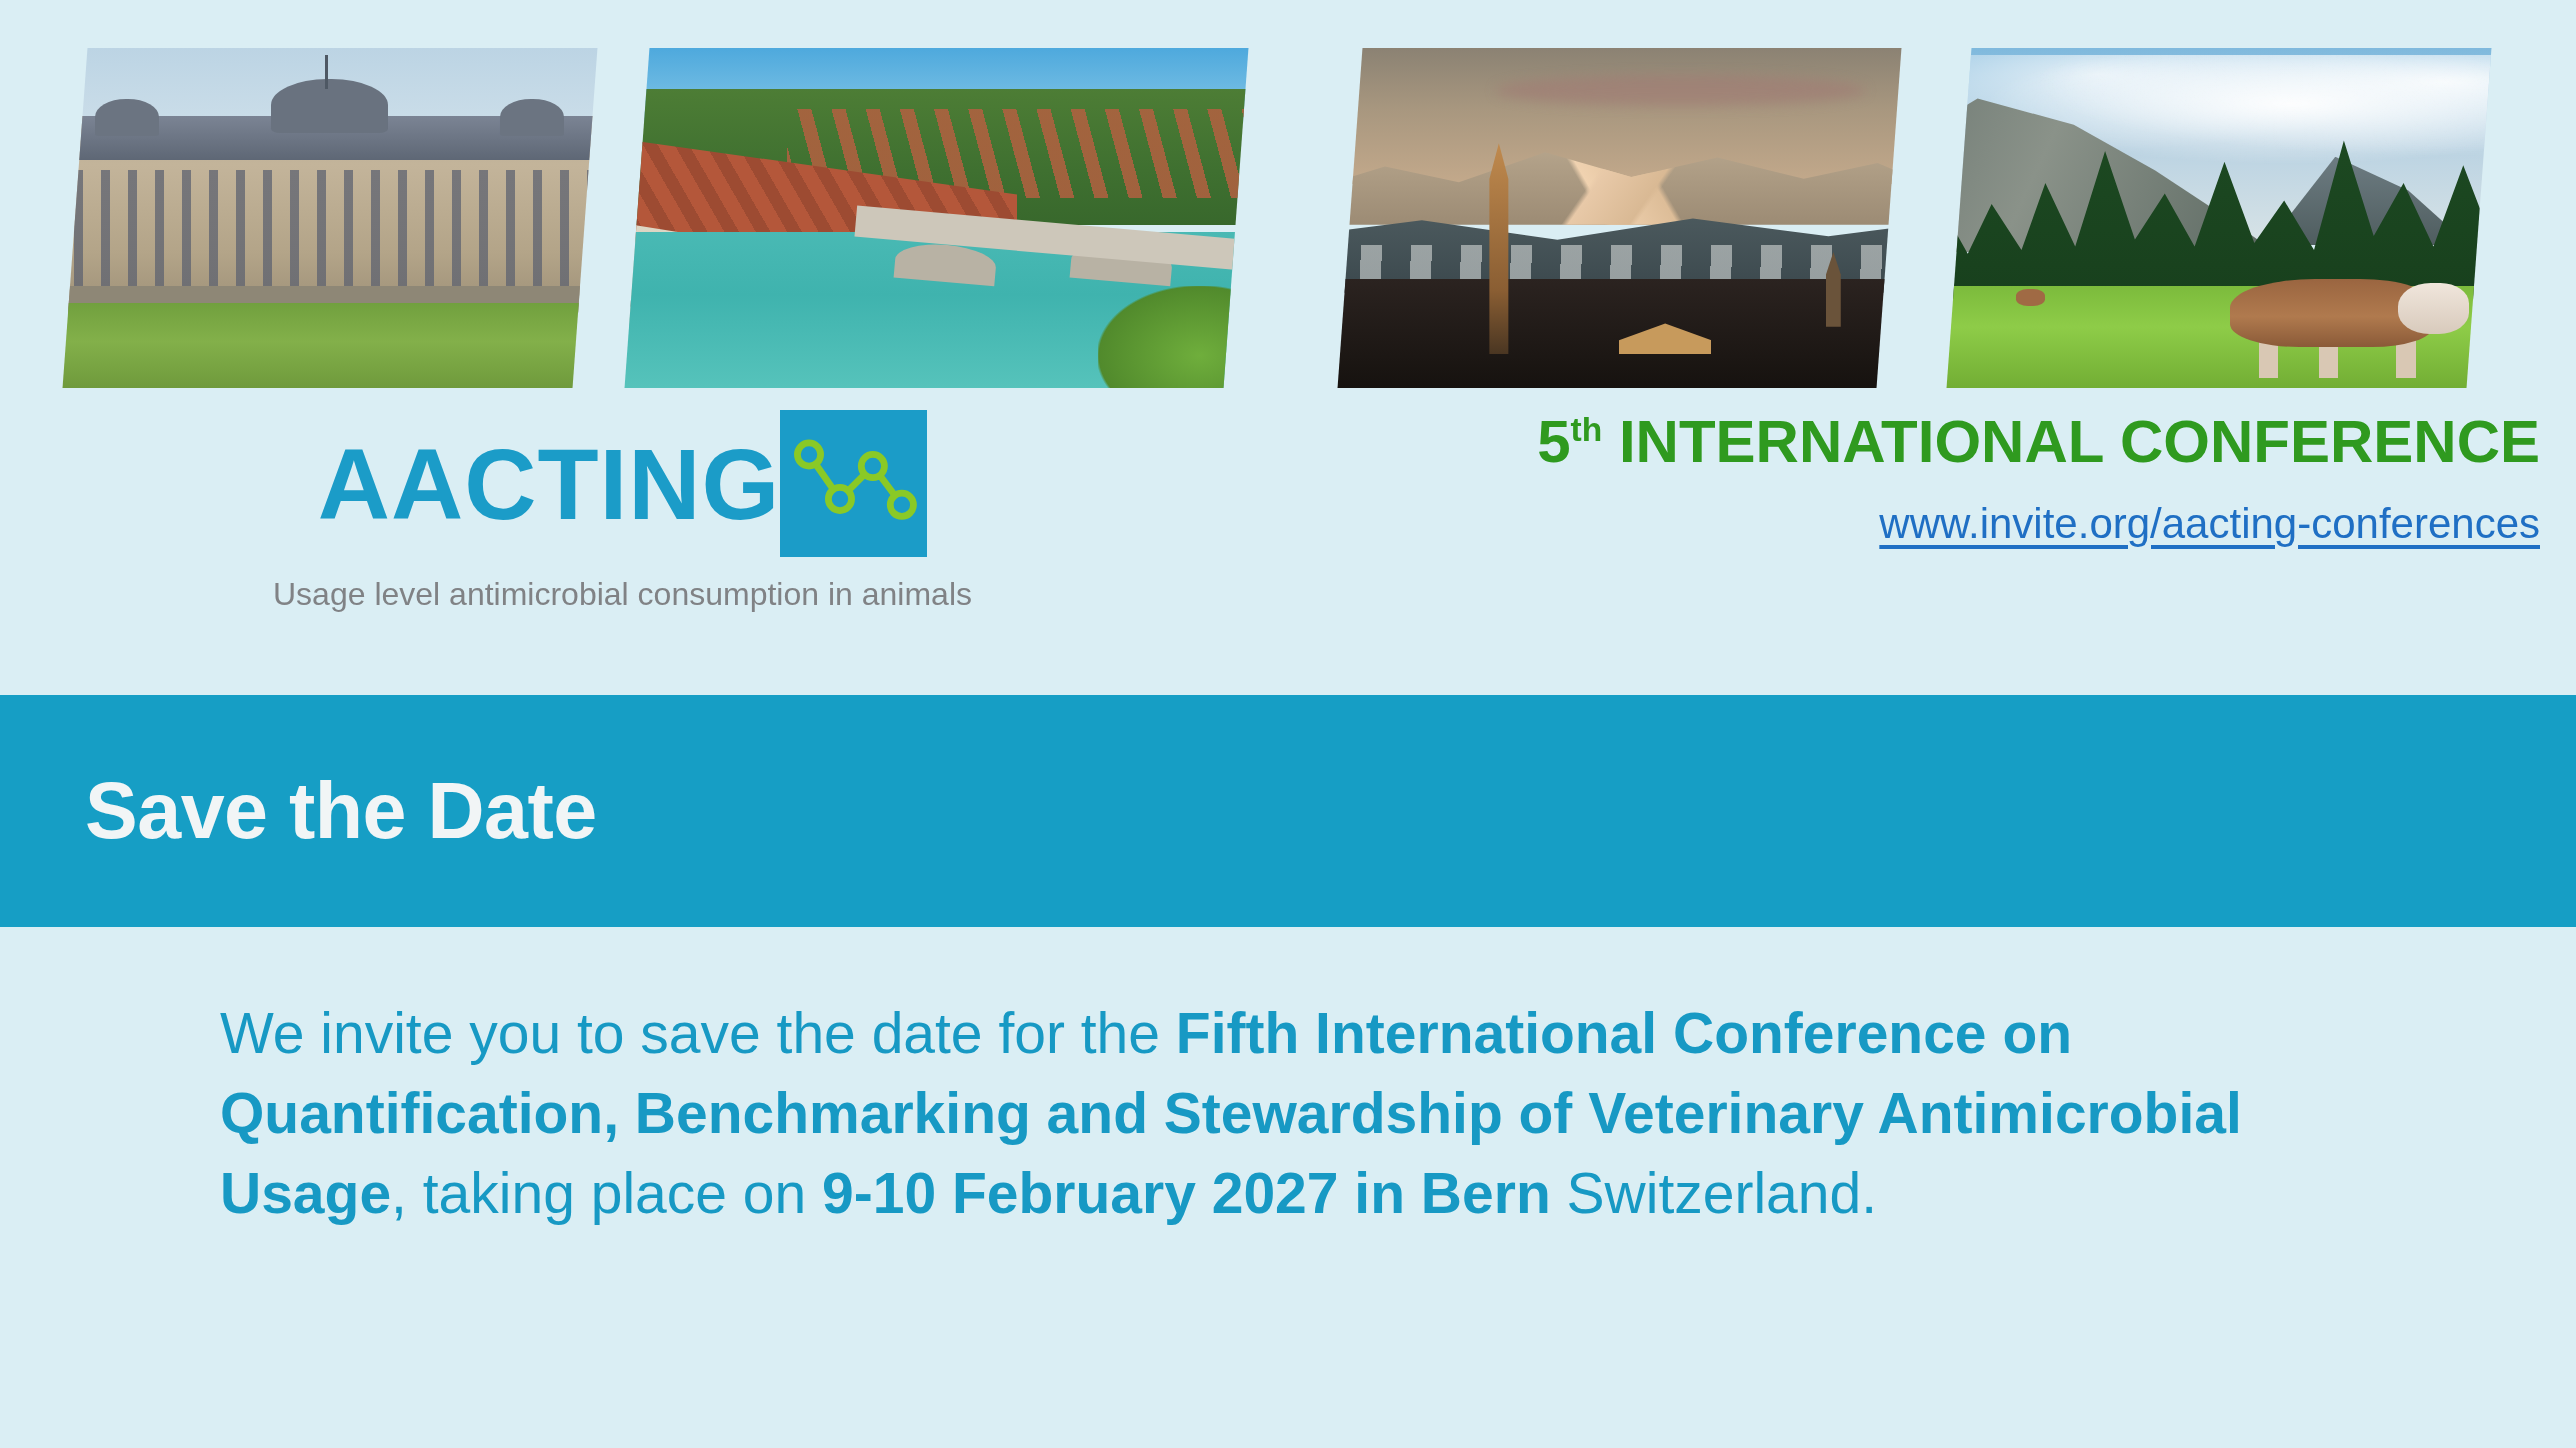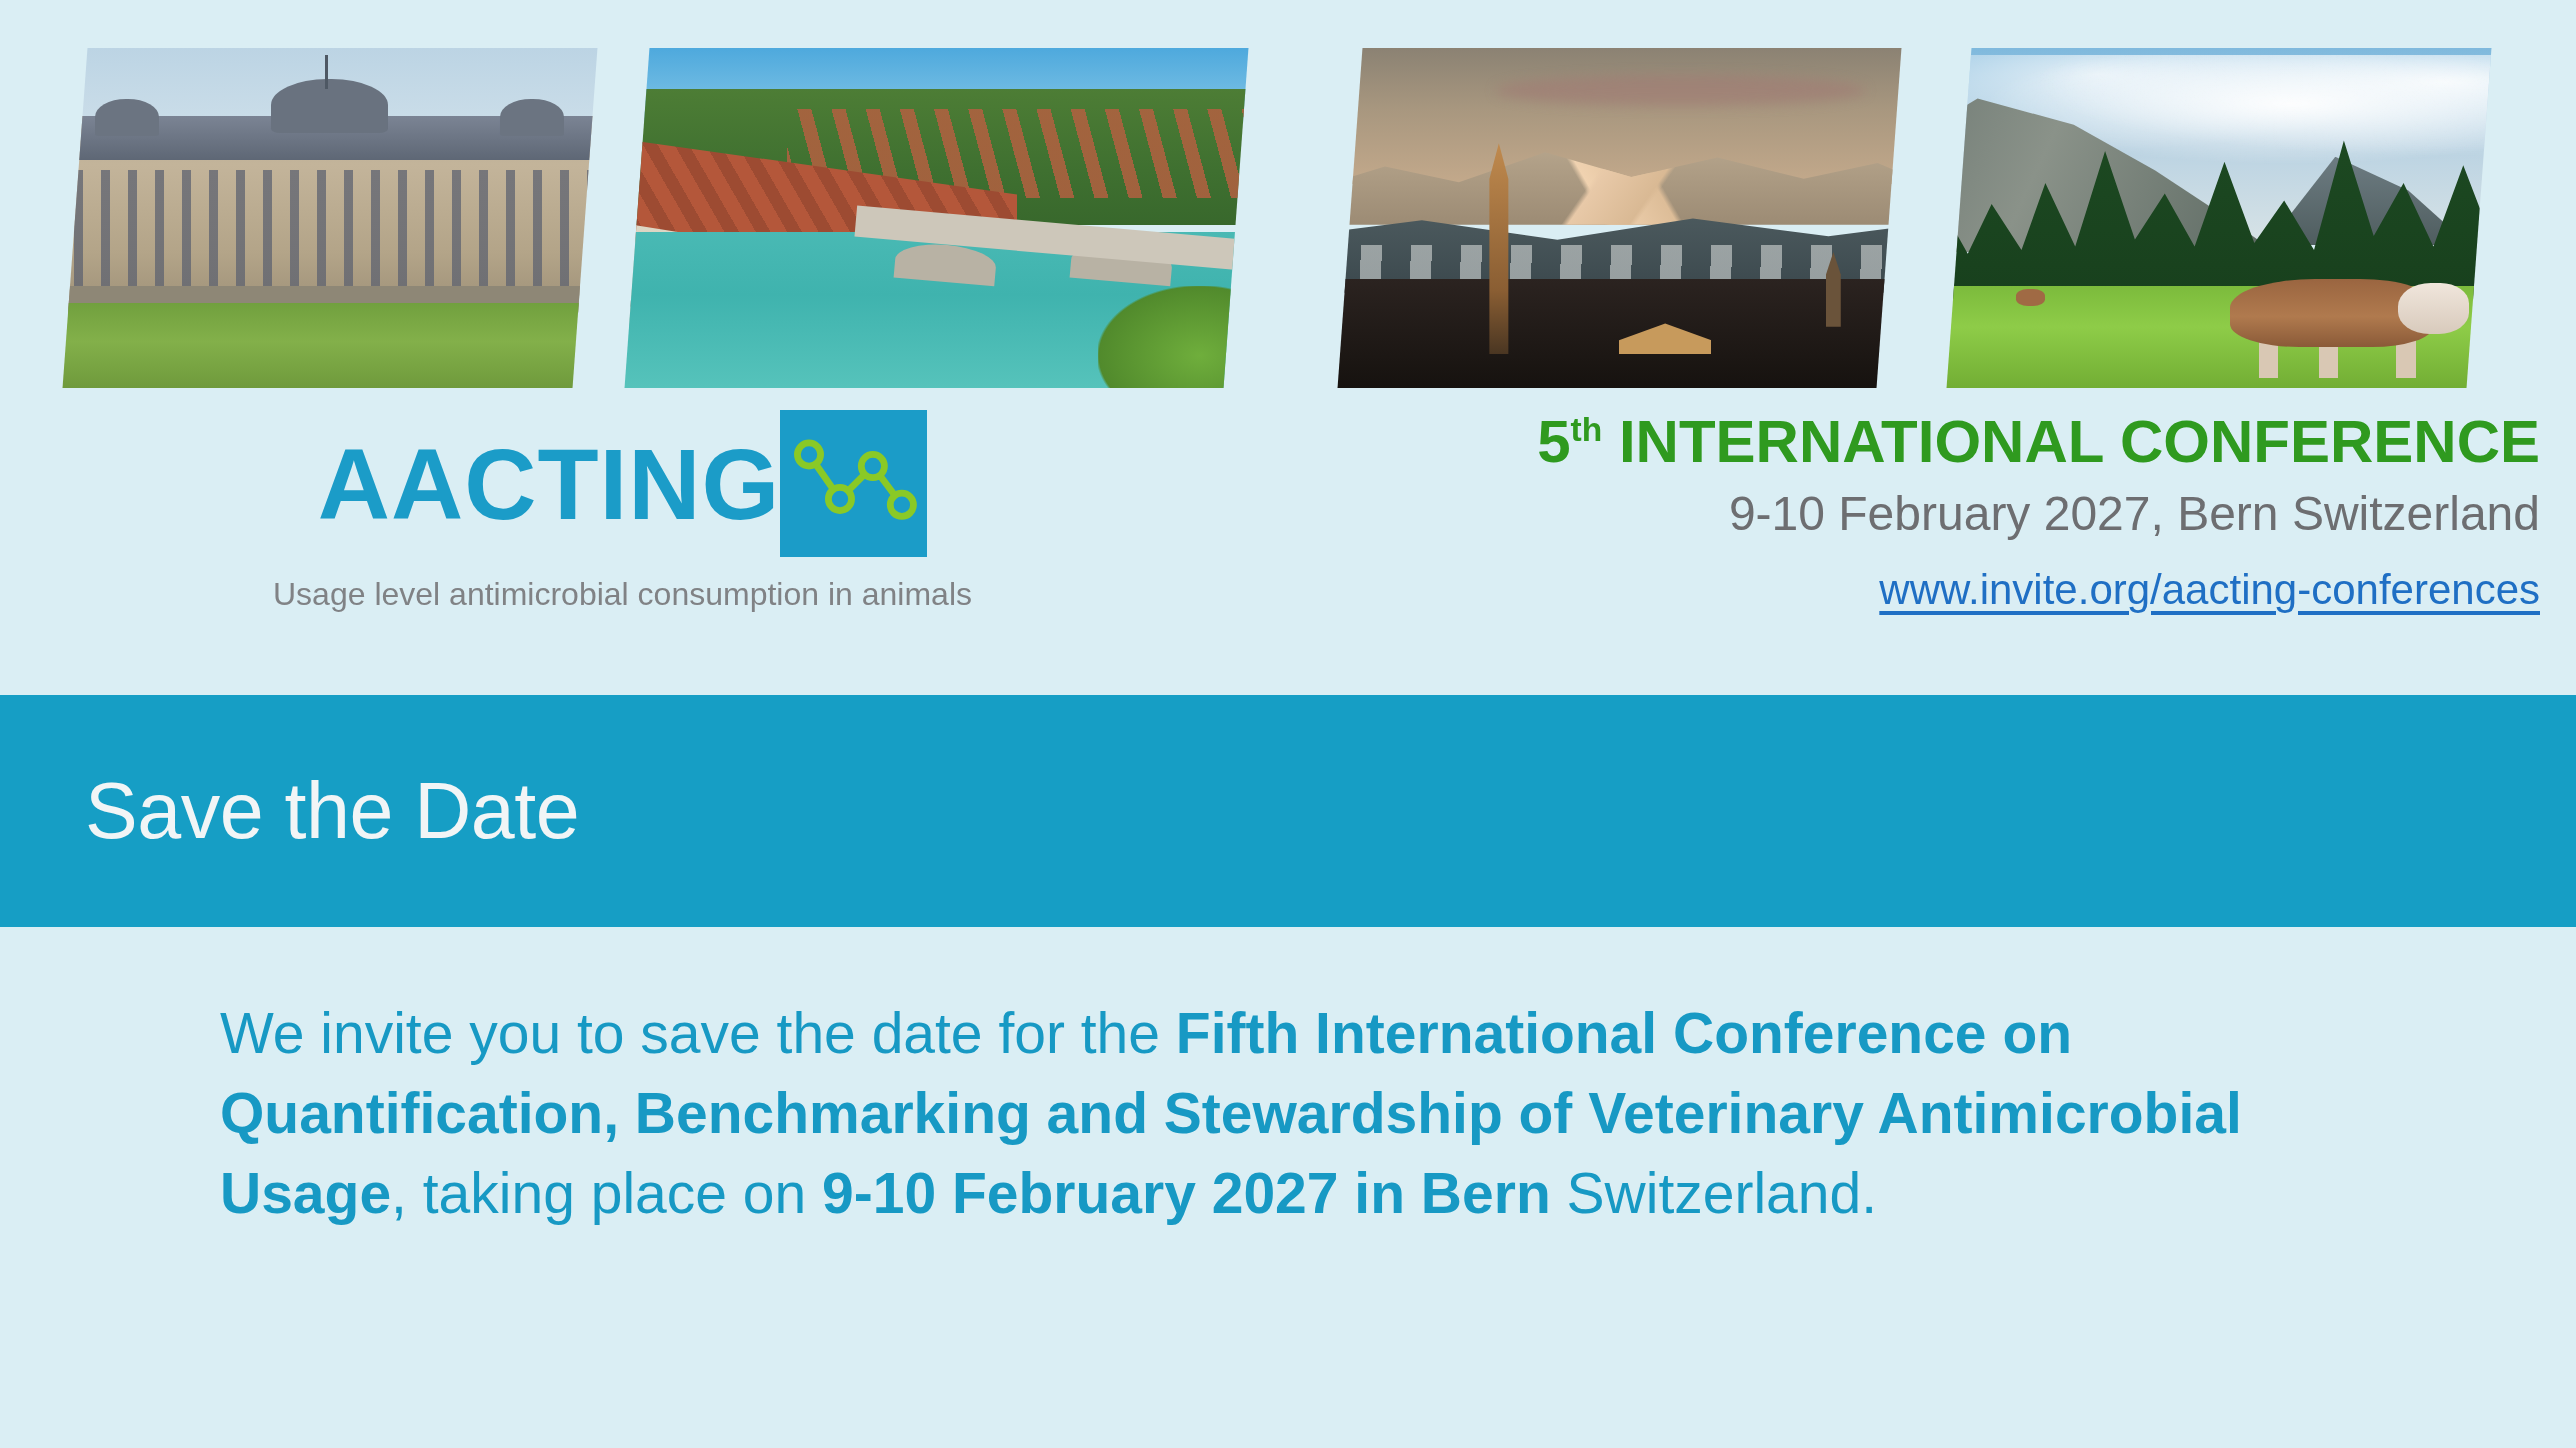--- a/index.html
+++ b/index.html
@@ -340,21 +340,21 @@
     height: 232px;
     background: #169ec5;
     display: flex;
     align-items: center;
     justify-content: space-between;
     box-sizing: border-box;
     padding: 0 56px 0 85px;
   }
   .banner-left {
     font-size: 79px;
-    font-weight: normal;
+    font-weight: bold;
     color: #f1f5f6;
     letter-spacing: -0.5px;
     white-space: nowrap;
   }
   .banner-right {
     font-size: 77px;
     font-weight: bold;
     color: #f1f5f6;
     letter-spacing: -0.5px;
     white-space: nowrap;
@@ -460,21 +460,20 @@
   </div>
   <div class="tagline">
     <div>Usage level antimicrobial consumption in animals</div>
   </div>
 </div>
 
 <div class="conf-block">
   <div class="conf-title"><span>5</span><sup>th</sup>
     <span>INTERNATIONAL CONFERENCE</span>
   </div>
-  <div class="conf-when">9-10 February 2027, Bern Switzerland</div>
   <a class="conf-url">www.invite.org/aacting-conferences</a>
 </div>
 
 <div class="banner">
   <div class="banner-left">Save the Date</div>
 </div>
 
 <div class="body-block">
   <p class="body-text"><span>We invite you to save the date for the </span><b>Fifth International Conference on Quantification, Benchmarking and Stewardship of Veterinary Antimicrobial Usage</b><span>, taking place on </span><b>9-10 February 2027 in Bern</b><span> Switzerland.</span></p>
 </div>

